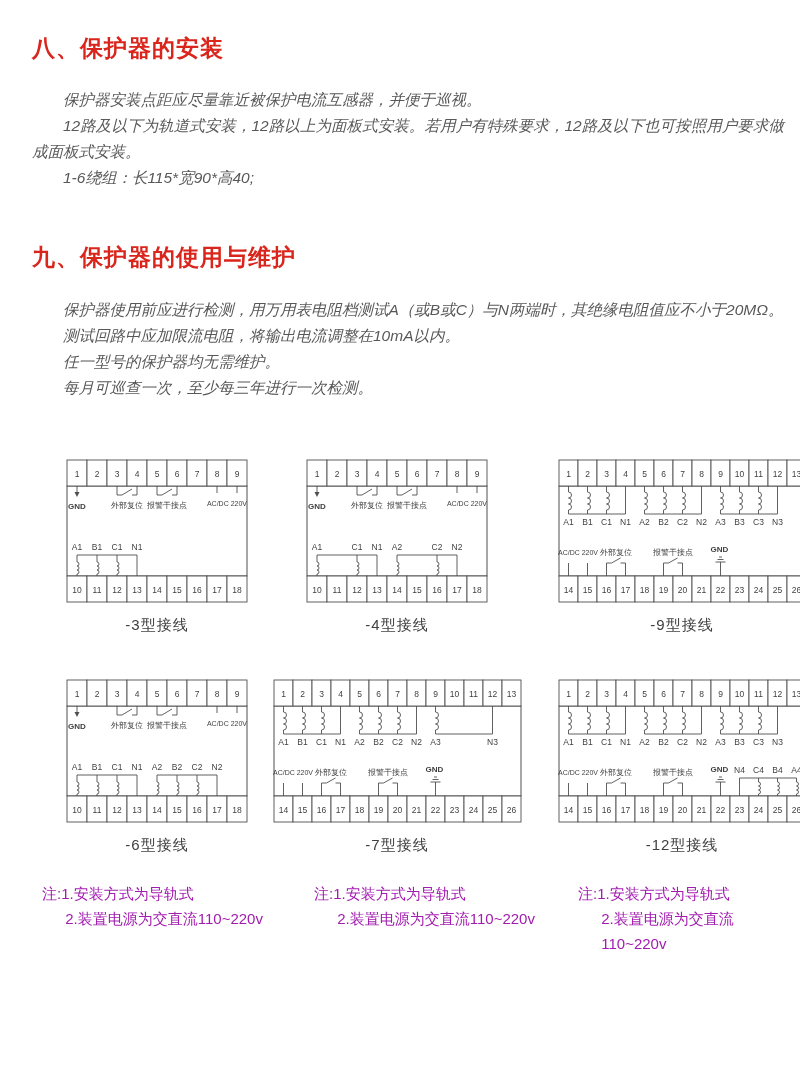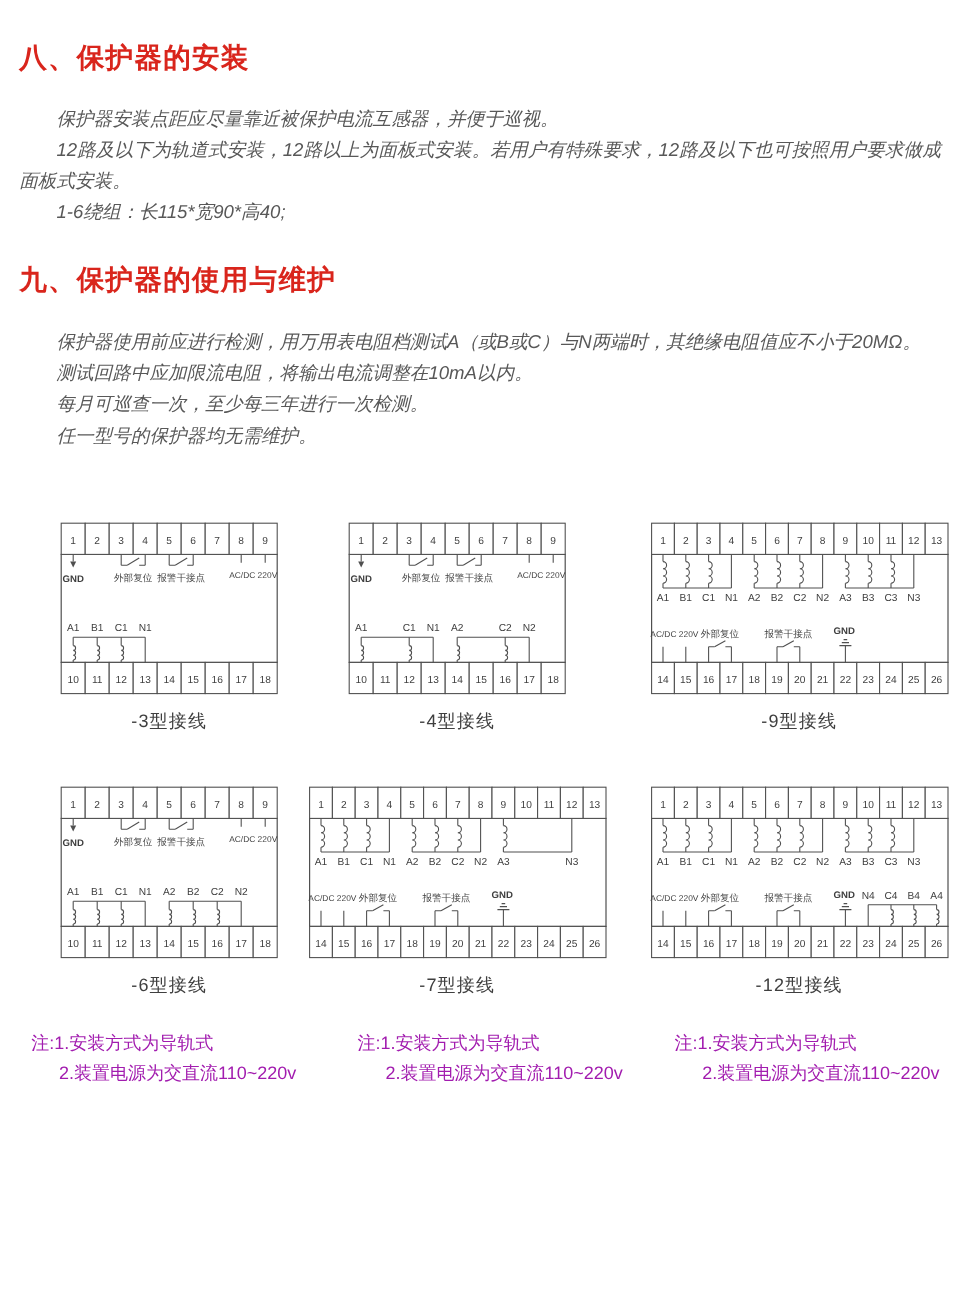--- a/index.html
+++ b/index.html
@@ -1,26 +1,26 @@
 <!DOCTYPE html>
 <html><head>
 <meta charset="utf-8">
 <style>
   html,body{margin:0;padding:0;background:#ffffff;}
   body{
     width:800px;height:1092px;overflow:hidden;
     font-family:"Liberation Sans","DejaVu Sans",sans-serif;
     color:#4f4f4f;
   }
-  .page{padding:36px 16px 0 16px;}
+  .page{padding:36px 16px 0 32px;}
   .sec-title{
     color:#d9251c;font-size:23px;font-weight:bold;
     margin:0 0 26px 0;line-height:1.1;letter-spacing:1px;
   }
-  .sec-title.second{margin-top:30px;}
+  .sec-title.second{margin-top:54px;}
   .paras p{
     margin:0;font-size:15.5px;line-height:26px;color:#585858;
     text-align:justify;text-indent:2em;font-style:italic;
   }
   .diagrams{
     display:grid;
     grid-template-columns:200px 280px 290px;
     row-gap:44px;
     margin-top:58px;
     padding-left:25px;
@@ -48,22 +48,22 @@
   <div class="paras">
     <p>保护器安装点距应尽量靠近被保护电流互感器，并便于巡视。</p>
     <p>12路及以下为轨道式安装，12路以上为面板式安装。若用户有特殊要求，12路及以下也可按照用户要求做成面板式安装。</p>
     <p>1-6绕组：长115*宽90*高40;</p>
   </div>
 
   <h1 class="sec-title second">九、保护器的使用与维护</h1>
   <div class="paras">
     <p>保护器使用前应进行检测，用万用表电阻档测试A（或B或C）与N两端时，其绝缘电阻值应不小于20MΩ。</p>
     <p>测试回路中应加限流电阻，将输出电流调整在10mA以内。</p>
+    <p>任一型号的保护器均无需维护。</p>
     <p>每月可巡查一次，至少每三年进行一次检测。</p>
-    <p>任一型号的保护器均无需维护。</p>
   </div>
 
   <div class="diagrams">
     <figure class="diag">
       <div class="mount">
           <svg class="diag-svg" xmlns="http://www.w3.org/2000/svg" width="182" height="145" viewBox="0 0 182 145">
             <rect x="1" y="27" width="180" height="90" fill="none" stroke="#4f4f4f" stroke-width="1"></rect>
             <rect x="1" y="1" width="20" height="26" fill="#fff" stroke="#4f4f4f" stroke-width="0.9"></rect>
             <text x="11" y="18" font-size="8.5" fill="#3f3f3f" text-anchor="middle">1</text>
             <rect x="21" y="1" width="20" height="26" fill="#fff" stroke="#4f4f4f" stroke-width="0.9"></rect>

